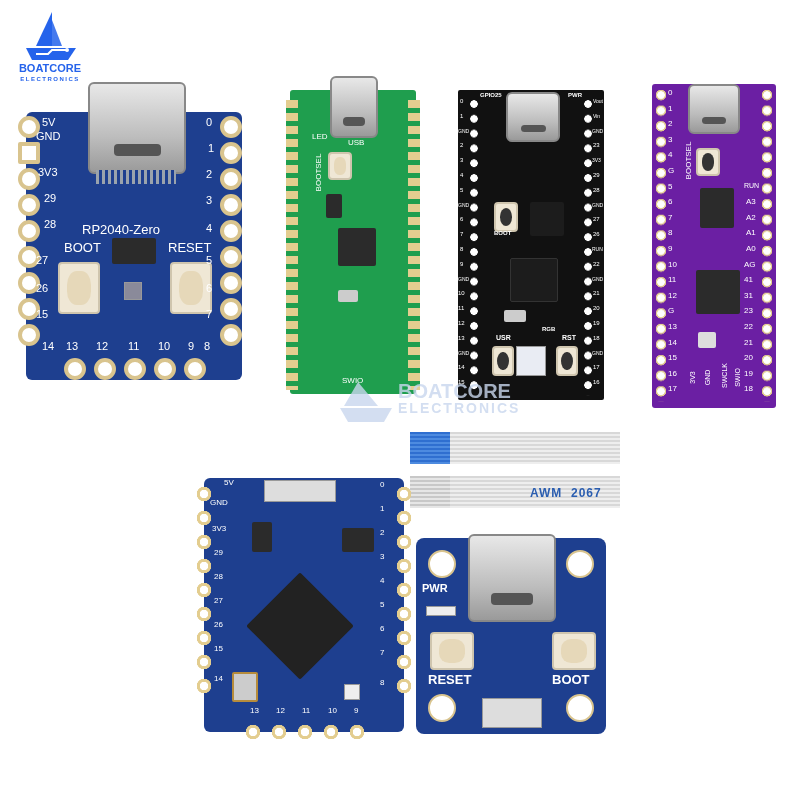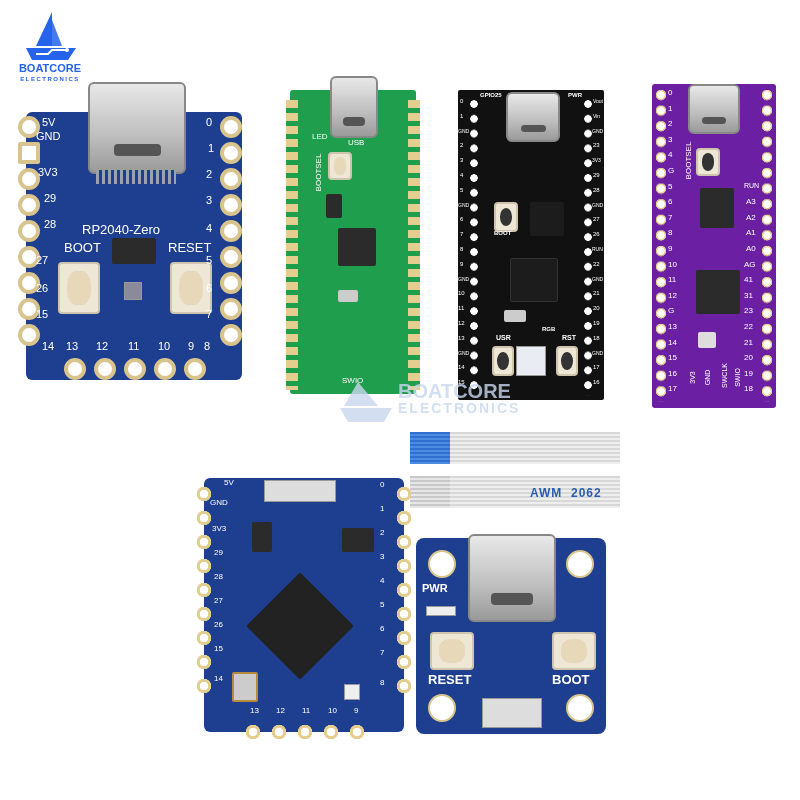--- a/index.html
+++ b/index.html
@@ -244,21 +244,21 @@
   </svg>
   <div style="position:absolute;left:60px;top:-2px;font-size:20px;color:#c9d7ee;">BOATCORE</div>
   <div style="position:absolute;left:60px;top:18px;font-size:14px;letter-spacing:2px;color:#c9d7ee;">ELECTRONICS</div>
 </div>
 
 <div class="cable" style="left:410px;top:432px;width:210px;">
   <div class="tip"></div>
 </div>
 <div class="cable" style="left:410px;top:476px;width:210px;">
   <div class="tip" style="background:repeating-linear-gradient(180deg,#c8c8c8 0 2px,#e6e6e6 2px 4px);"></div>
-  <div class="cable-text" style="left:120px;top:10px;white-space:pre;">AWM  2062</div>
+  <div class="cable-text" style="left:120px;top:10px;white-space:pre;">AWM  2067</div>
 </div>
 
 <div class="pcb" style="left:204px;top:478px;width:200px;height:254px;background:#1e3f8f;">
   <div style="position:absolute;left:60px;top:2px;width:70px;height:20px;background:#ddd;border:1px solid #999;"></div>
   <div class="chip" style="left:48px;top:44px;width:20px;height:30px;"></div>
   <div class="chip" style="left:138px;top:50px;width:32px;height:24px;"></div>
   <div class="chip" style="left:58px;top:110px;width:76px;height:76px;transform:rotate(45deg);background:#222;"></div>
   <div class="chip" style="left:28px;top:194px;width:22px;height:26px;background:#ccc;border:2px solid #b68c3c;"></div>
   <div class="led" style="left:140px;top:206px;width:14px;height:14px;background:#eee;"></div>
   <div style="position:absolute;left:-8px;top:8px;width:16px;height:216px;background:radial-gradient(circle at 8px 8px,#fff 4px,#e3cd8f 4.5px,#e3cd8f 7px,transparent 7.5px) 0 0/16px 24px repeat-y;"></div>

